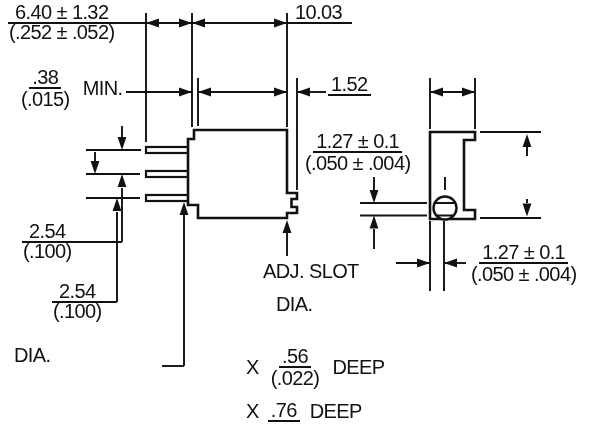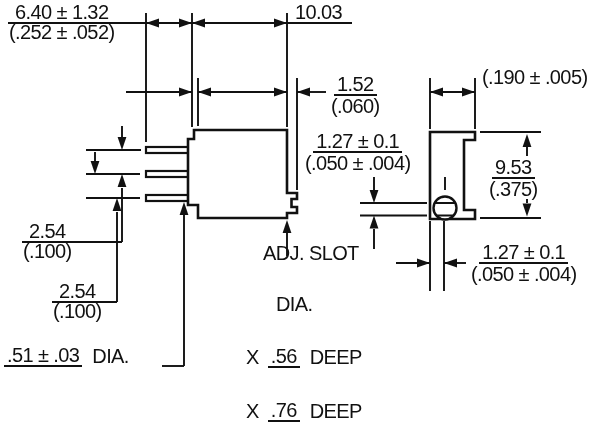--- a/index.html
+++ b/index.html
@@ -115,40 +115,39 @@
         <span class="den">(.252 ± .052)</span>
       </span>
   </div>
 
   <div class="dim" style="left:292px;top:2px;align-items:flex-end;">
     <span class="frac">
         <span class="num">10.03</span>
       </span>
   </div>
 
+  <div class="dim barred" style="left:18px;top:67px;">
+    <span class="frac">
+        <span class="num">.38</span>
+        <span class="den">(.015)</span>
+      </span>
+    <span class="suf">MIN.</span>
+  </div>
 
   <div class="dim barred" style="left:328px;top:74px;">
     <span class="frac">
         <span class="num">1.52</span>
-        <span class="den">(.060)</span>
       </span>
   </div>
 
   <div class="dim barred" style="left:479px;top:67px;">
     <span class="frac">
-        <span class="den">(.190 ± .005)</span>
-      </span>
-  </div>
-
-  <div class="dim barred" style="left:486px;top:157px;">
-    <span class="frac">
-        <span class="num">9.53</span>
-        <span class="den">(.375)</span>
-      </span>
-  </div>
+      </span>
+  </div>
+
 
   <div class="dim barred" style="left:302px;top:131px;">
     <span class="frac">
         <span class="num">1.27 ± 0.1</span>
         <span class="den">(.050 ± .004)</span>
       </span>
   </div>
 
   <div class="dim barred" style="left:468px;top:242px;">
     <span class="frac">
@@ -166,35 +165,35 @@
 
   <div class="dim" style="left:50px;top:281px;">
     <span class="frac">
         <span class="num">2.54</span>
         <span class="den">(.100)</span>
       </span>
   </div>
 
   <div class="dim barred" style="left:4px;top:345px;">
     <span class="frac">
-        <span class="num">.51 ± .03</span>
       </span>
     <span class="suf">DIA.</span>
   </div>
 
-  <div class="plain" style="left:263px;top:243px;">ADJ. SLOT</div>
+  <div class="plain" style="left:263px;top:261px;">ADJ. SLOT</div>
 
   <div class="dim barred" style="left:266px;top:294px;">
     <span class="suf">DIA.</span>
   </div>
 
   <div class="dim barred" style="left:246px;top:346px;">
     <span class="pre">X</span>
     <span class="frac">
         <span class="num">.56</span>
+        <span class="den">(.022)</span>
       </span>
     <span class="suf">DEEP</span>
   </div>
 
   <div class="dim barred" style="left:246px;top:400px;">
     <span class="pre">X</span>
     <span class="frac">
         <span class="num">.76</span>
       </span>
     <span class="suf">DEEP</span>

